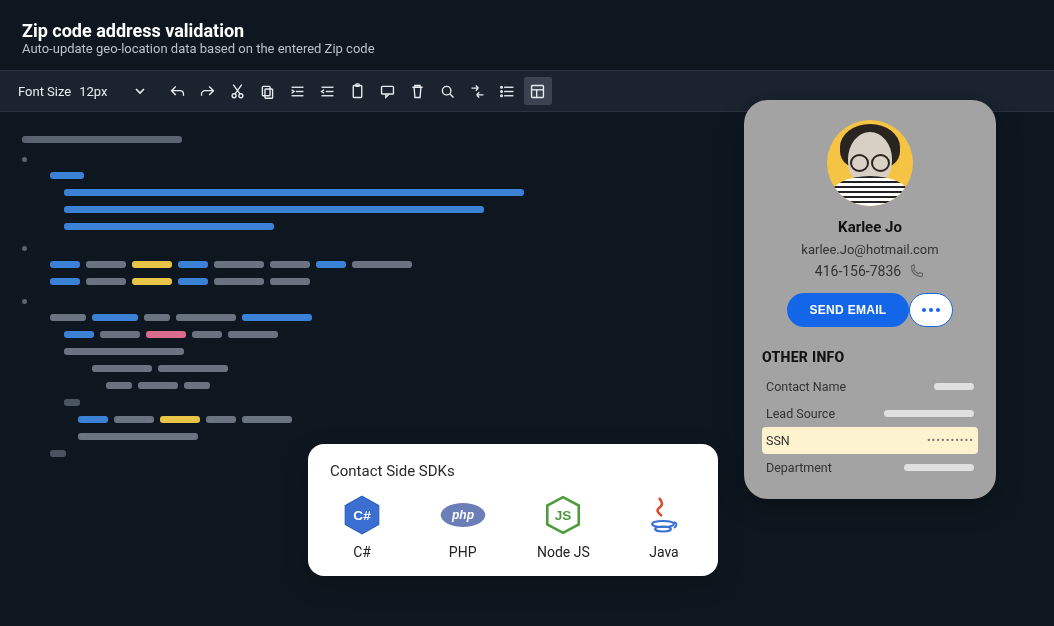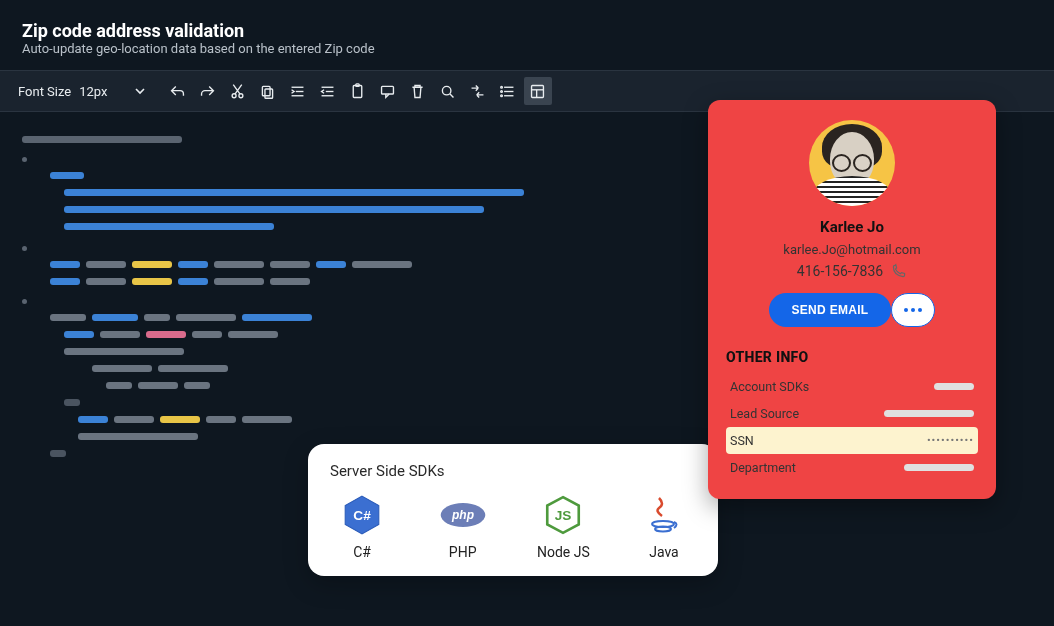--- a/index.html
+++ b/index.html
@@ -119,23 +119,23 @@
     width: 48px;
     height: 42px;
     display:flex;align-items:center;justify-content:center;
   }
   .sdk-label { font-size: 14px; margin-top: 8px; color:#222; }
 
   .profile-card {
     position: absolute;
     top: 100px;
     right: 58px;
-    width: 288px;
-    background: #ef4444;
-    border-radius: 12px;
+    width: 252px;
+    background: #a3a3a3;
+    border-radius: 24px;
     padding: 20px 18px 18px 18px;
     color: #111;
     box-shadow: 0 8px 24px rgba(0,0,0,0.35);
   }
   .avatar-wrap { display:flex; justify-content:center; }
   .avatar {
     width: 86px; height: 86px; border-radius:50%;
     background: #f6c445;
     position:relative; overflow:hidden;
   }
@@ -417,21 +417,21 @@
         <div class="seg lgrey" style="width:120px"></div>
       </div>
     <div class="code-line">
         <span class="ind"></span>
         <span class="ind"></span>
         <div class="seg dgrey" style="width:16px"></div>
       </div>
   </div>
 
   <div class="sdk-card">
-    <div class="sdk-title">Server Side SDKs</div>
+    <div class="sdk-title">Contact Side SDKs</div>
     <div class="sdk-row">
       <div class="sdk-item">
         <div class="sdk-icon">
           <svg width="42" height="42" viewBox="0 0 40 40">
               <polygon points="20,2 36,11 36,29 20,38 4,29 4,11" fill="#3b6fd1" stroke="#2a5bb8"></polygon>
               <text x="20" y="25" text-anchor="middle" fill="#fff" font-size="13" font-weight="700" font-family="Arial">C#</text>
             </svg>
         </div>
         <div class="sdk-label">C#</div>
       </div>
@@ -488,21 +488,21 @@
       <button class="btn-primary">SEND EMAIL</button>
       <button class="btn-more">
           <span></span>
           <span></span>
           <span></span>
         </button>
     </div>
     <div class="info-title">OTHER INFO</div>
     <div style="height:8px"></div>
     <div class="info-row">
-      <span>Account SDKs</span>
+      <span>Contact Name</span>
       <span class="pill" style="width:40px"></span>
     </div>
     <div class="info-row">
       <span>Lead Source</span>
       <span class="pill" style="width:90px"></span>
     </div>
     <div class="info-row hl">
       <span>SSN</span>
       <span class="dots">••••••••••</span>
     </div>

